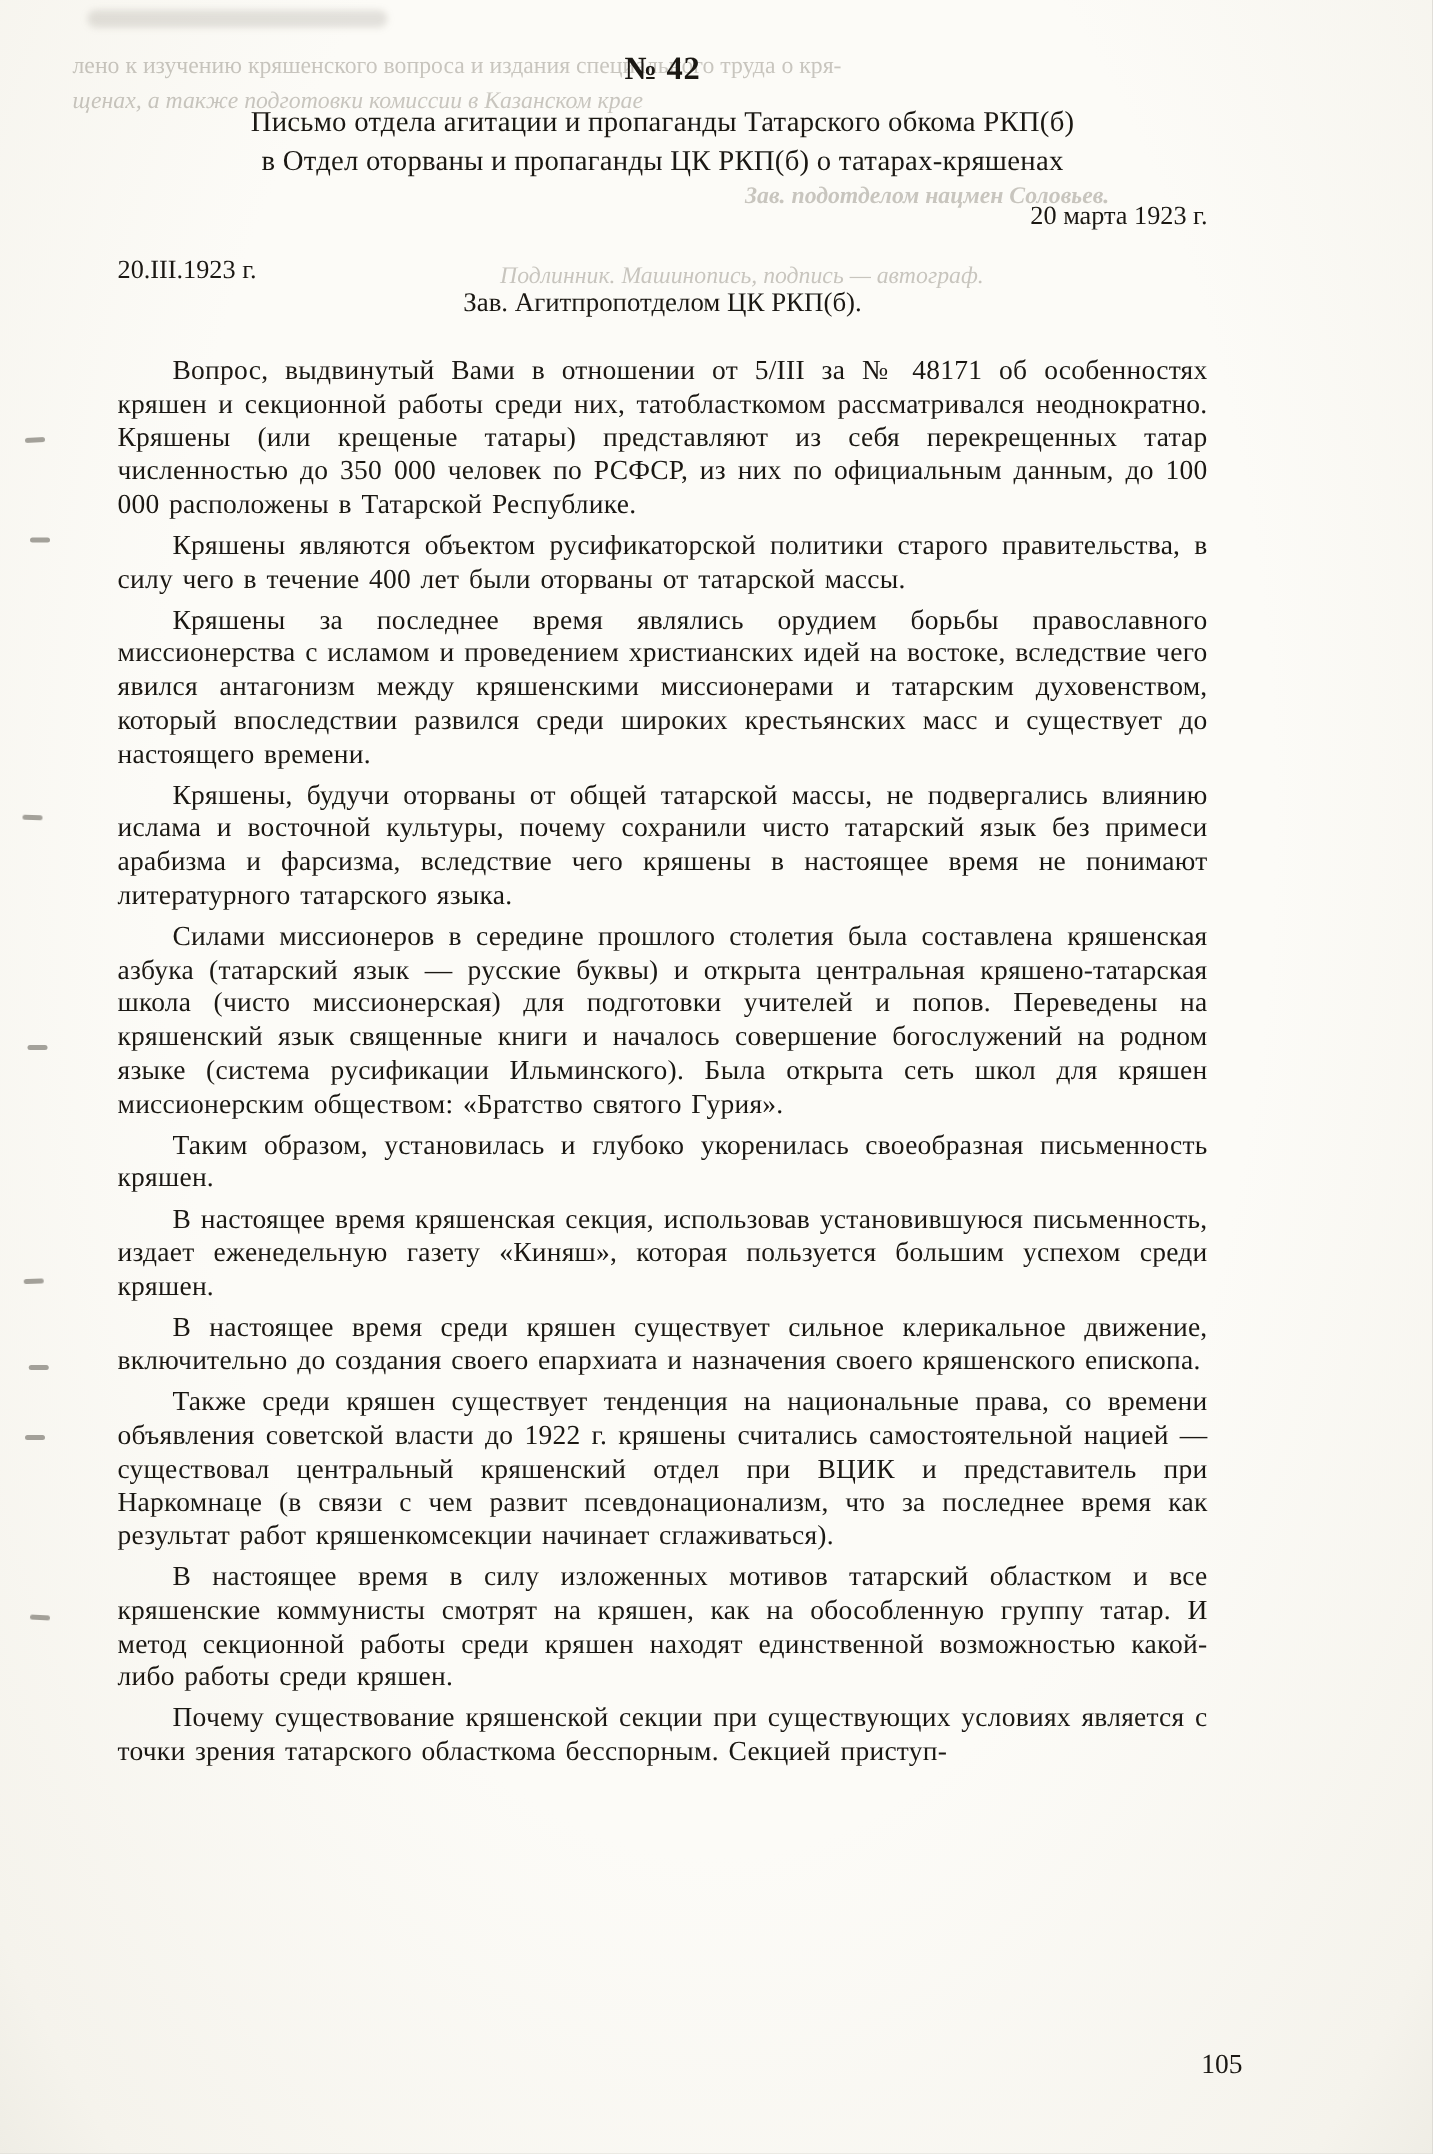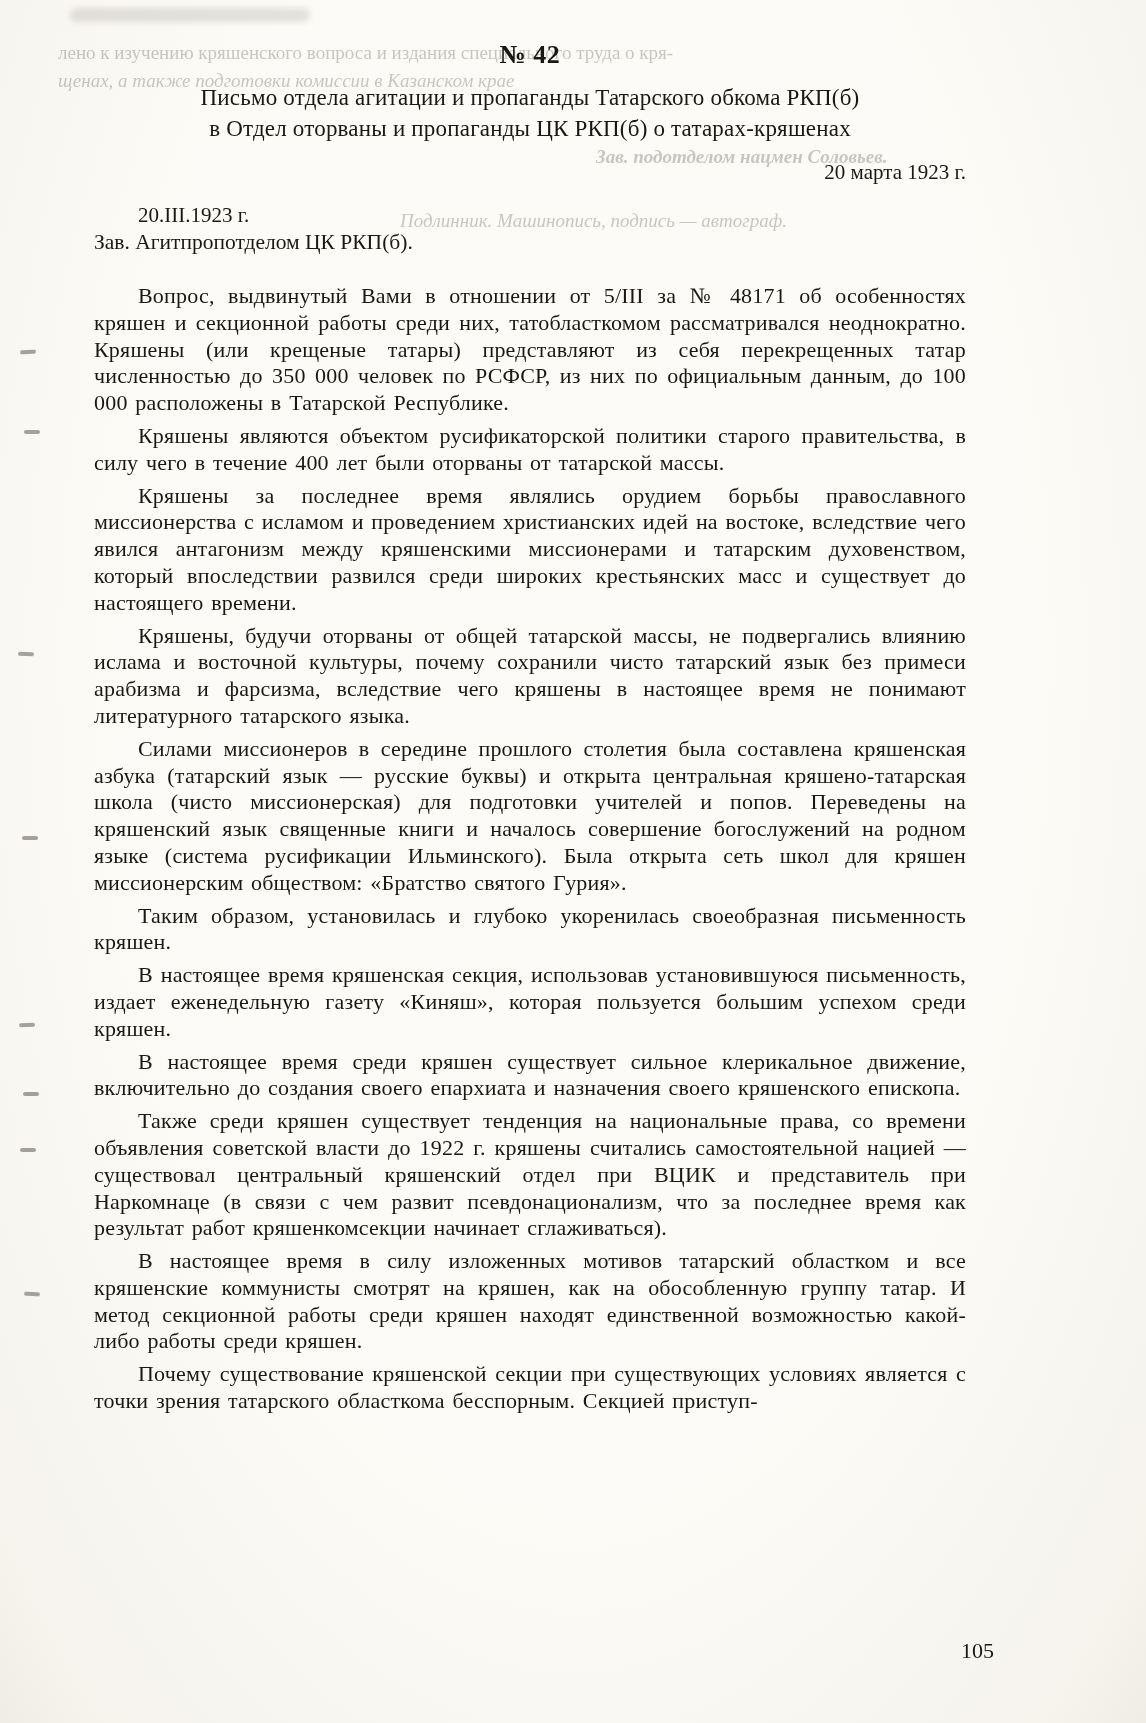--- a/index.html
+++ b/index.html
@@ -42,23 +42,23 @@
   }
   .date-right {
     text-align: right;
     font-size: 21px;
     margin-bottom: 18px;
   }
   .date-left {
     text-align: left;
     font-size: 21px;
     margin-bottom: 2px;
-    margin-left: 44px;
   }
   .addressee {
+    text-align: center;
     font-size: 21.5px;
     margin-bottom: 28px;
   }
   .body-text p {
     font-size: 22px;
     line-height: 26.8px;
     text-align: justify;
     text-indent: 44px;
     letter-spacing: 0.2px;
     word-spacing: 2px;

